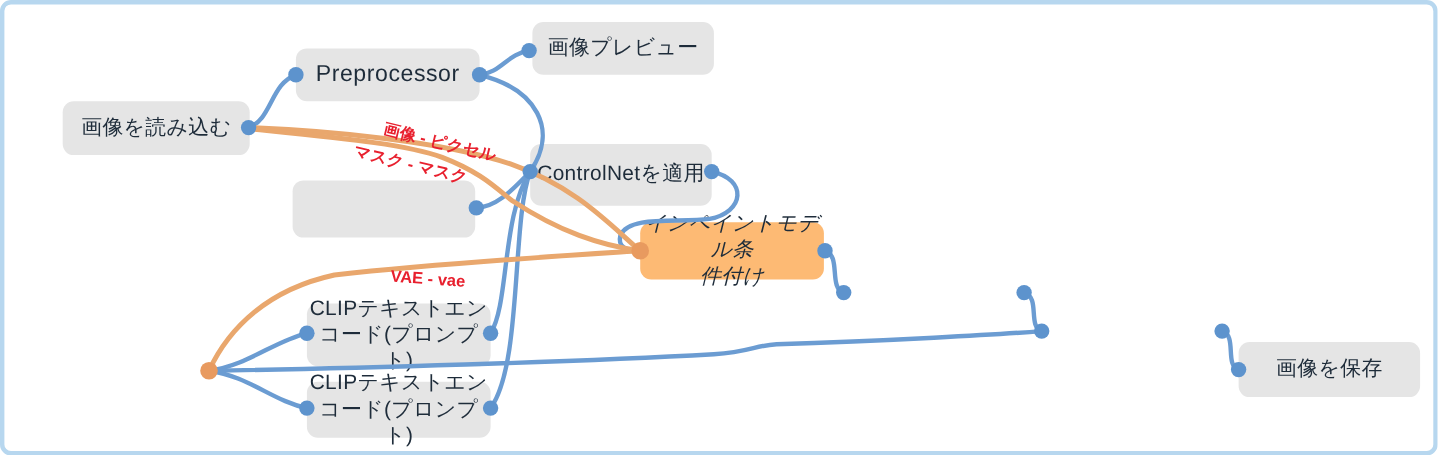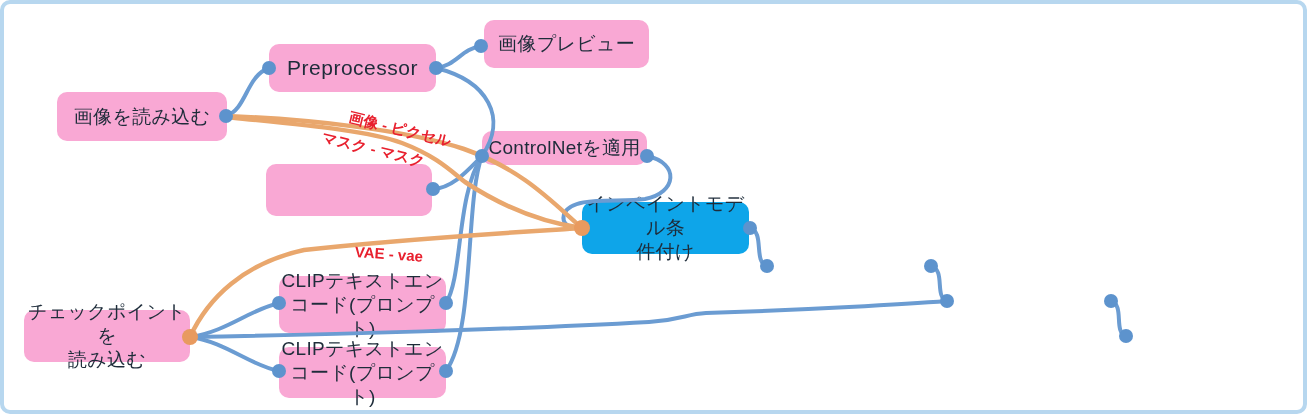--- a/index.html
+++ b/index.html
@@ -9,29 +9,29 @@
     box-sizing:border-box;
     background:#ffffff;
     border:4px solid #b7d7ef;
     border-radius:10px;
     overflow:hidden;
     font-family:"Liberation Sans","DejaVu Sans",sans-serif;
   }
   .edges{position:absolute;left:0;top:0;z-index:2;pointer-events:none;}
   .node{
     position:absolute;z-index:1;
-    background:#f9a8d4;
+    background:#e5e5e5;
     border-radius:10px;
     color:#1e2c3a;
     display:flex;flex-direction:column;align-items:center;justify-content:center;
     font-size:19px;font-weight:500;line-height:24px;
     text-align:center;
     letter-spacing:0.3px;
   }
-  .node.orange{background:#0ea5e9;}
+  .node.orange{background:#fdba74;font-style:italic;}
   .node .line{display:block;}
   .ann{
     position:absolute;z-index:3;
     color:#e8202e;font-weight:bold;font-size:15px;
     white-space:nowrap;
     transform-origin:left center;
     font-family:"Liberation Sans","DejaVu Sans",sans-serif;
   }
   .edge-blue{stroke:#6b9cd2;stroke-width:4;fill:none;stroke-linecap:round;}
   .edge-orange{stroke:#e9a76d;stroke-width:4.5;fill:none;stroke-linecap:round;}
@@ -92,36 +92,35 @@
     <span class="line">画像を読み込む</span>
   </div>
 
   <div class="node" style="left:480px;top:16px;width:165px;height:48px">
     <span class="line">画像プレビュー</span>
   </div>
 
   <div class="node" style="left:262px;top:160px;width:166px;height:52px">
   </div>
 
-  <div class="node" style="left:478px;top:127px;width:165px;height:34px">
+  <div class="node" style="left:478px;top:127px;width:165px;height:56px">
     <span class="line">ControlNetを適用</span>
   </div>
 
   <div class="node orange" style="left:578px;top:198px;width:167px;height:52px">
     <span class="line">インペイントモデル条</span>
     <span class="line">件付け</span>
   </div>
 
 
 
+  <div class="node" style="left:1122px;top:307px;width:165px;height:50px">
+    <span class="line">画像を保存</span>
+  </div>
 
-  <div class="node" style="left:20px;top:306px;width:166px;height:52px">
-    <span class="line">チェックポイントを</span>
-    <span class="line">読み込む</span>
-  </div>
 
   <div class="node" style="left:275px;top:272px;width:167px;height:57px">
     <span class="line">CLIPテキストエン</span>
     <span class="line">コード(プロンプト)</span>
   </div>
 
   <div class="node" style="left:275px;top:343px;width:167px;height:51px">
     <span class="line">CLIPテキストエン</span>
     <span class="line">コード(プロンプト)</span>
   </div>

